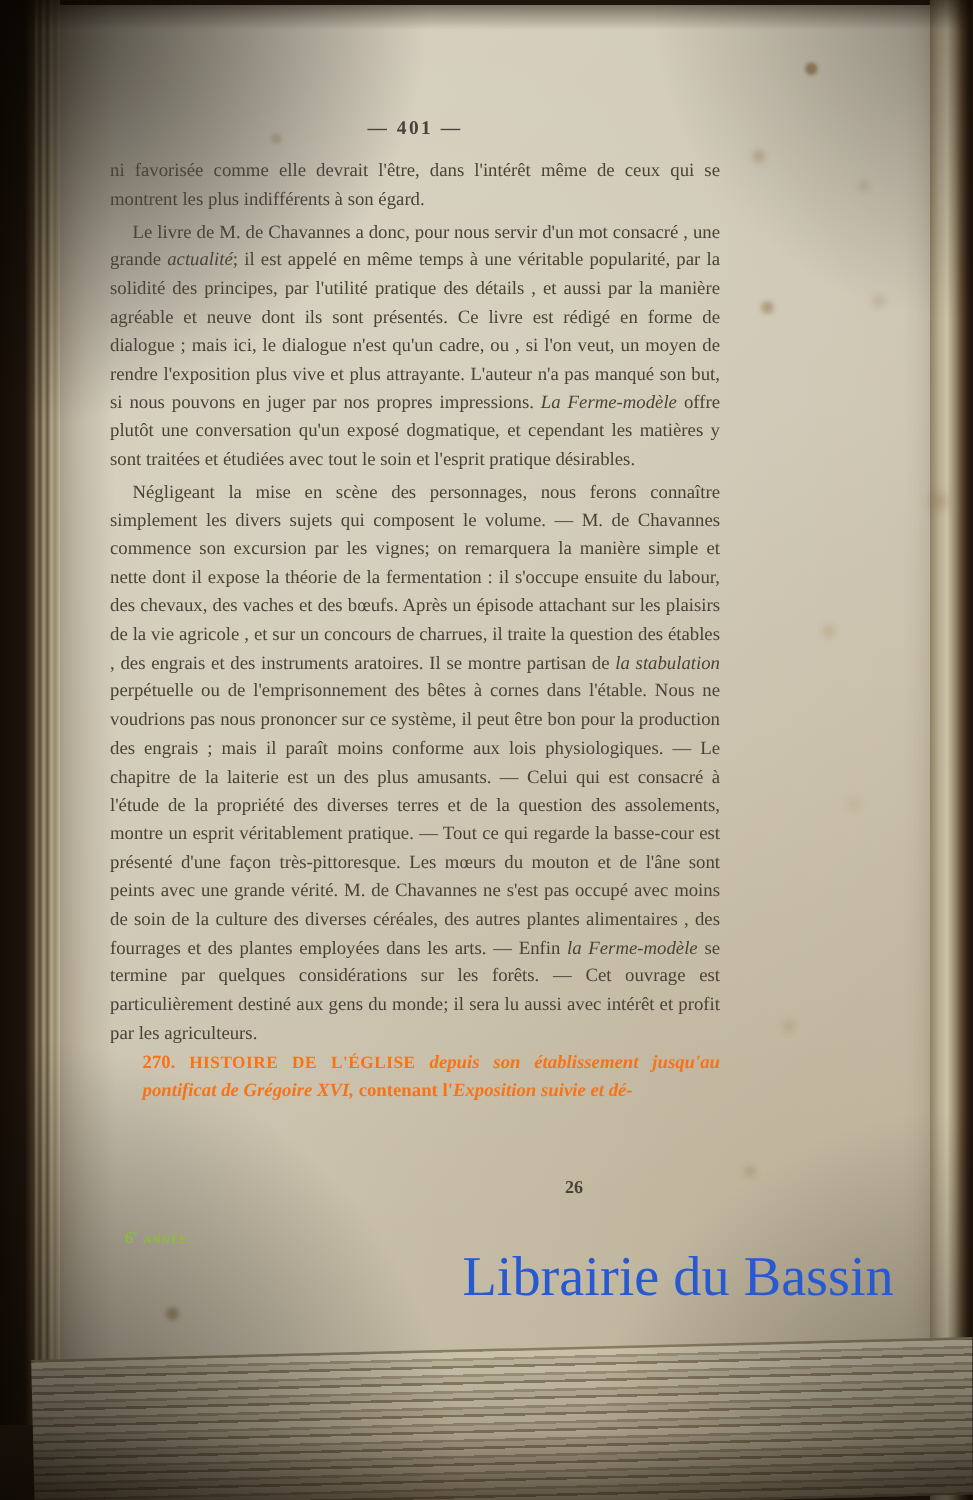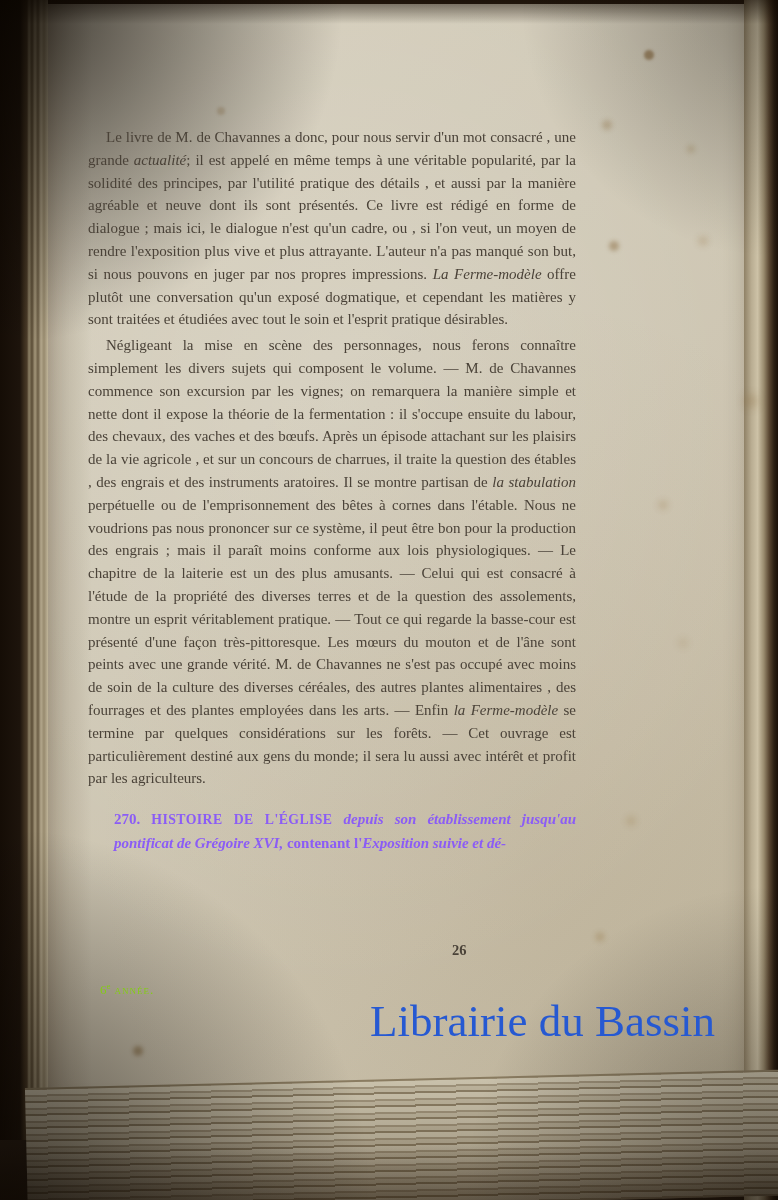--- a/index.html
+++ b/index.html
@@ -86,22 +86,22 @@
     color: #4a4238; font-size: 15px; line-height: 22.8px;
     text-align: justify; text-justify: inter-word;
   }
   .para { margin: 0; }
   .para + .para { margin-top: 3px; }
   .para.indent { text-indent: 18px; }
   .it { font-style: italic; }
   .bd { font-weight: bold; }
   .sc { font-size: 0.92em; letter-spacing: 0.4px; }
   .entry {
-    margin-top: 18px; padding-left: 26px;
-    font-weight: bold; color: #8b5cf6;
+    padding-left: 26px;
+    font-weight: bold; color: #f97316;
   }
   .footer-left {
     position: absolute; left: 100px; top: 981px; z-index: 10;
     font-size: 13px; color: #84cc16;
   }
   .footer-left .sup { font-size: 9px; }
   .footer-left .sc-label { font-variant: small-caps; letter-spacing: 1px; margin-left: 4px; }
   .signature {
     position: absolute; left: 452px; top: 942px; z-index: 10;
     font-size: 14.5px; font-weight: bold; color: #4a4238;
@@ -116,23 +116,25 @@
 <body>
 
 <div class="scene">
   <div class="paper"></div>
   <div class="edge-left"></div>
   <div class="edge-right"></div>
   <div class="page-stack-bottom"></div>
   <div class="spots"></div>
   <div class="vignette"></div>
 
+  <div class="folio">— 401 —</div>
 
   <div class="text-col">
     <div class="paras">
+        <p class="para"><span>ni favorisée comme elle devrait l'être, dans l'intérêt même de ceux qui se montrent les plus indifférents à son égard.</span></p>
         <p class="para indent"><span>Le livre de M. de Chavannes a donc, pour nous servir d'un mot consacré , une grande </span><span class="it">actualité</span><span>; il est appelé en même temps à une véritable popularité, par la solidité des principes, par l'utilité pratique des détails , et aussi par la manière agréable et neuve dont ils sont présentés. Ce livre est rédigé en forme de dialogue ; mais ici, le dialogue n'est qu'un cadre, ou , si l'on veut, un moyen de rendre l'exposition plus vive et plus attrayante. L'auteur n'a pas manqué son but, si nous pouvons en juger par nos propres impressions. </span><span class="it">La Ferme-modèle</span><span> offre plutôt une conversation qu'un exposé dogmatique, et cependant les matières y sont traitées et étudiées avec tout le soin et l'esprit pratique désirables.</span></p>
         <p class="para indent"><span>Négligeant la mise en scène des personnages, nous ferons connaître simplement les divers sujets qui composent le volume. — M. de Chavannes commence son excursion par les vignes; on remarquera la manière simple et nette dont il expose la théorie de la fermentation : il s'occupe ensuite du labour, des chevaux, des vaches et des bœufs. Après un épisode attachant sur les plaisirs de la vie agricole , et sur un concours de charrues, il traite la question des étables , des engrais et des instruments aratoires. Il se montre partisan de </span><span class="it">la stabulation</span><span> perpétuelle ou de l'emprisonnement des bêtes à cornes dans l'étable. Nous ne voudrions pas nous prononcer sur ce système, il peut être bon pour la production des engrais ; mais il paraît moins conforme aux lois physiologiques. — Le chapitre de la laiterie est un des plus amusants. — Celui qui est consacré à l'étude de la propriété des diverses terres et de la question des assolements, montre un esprit véritablement pratique. — Tout ce qui regarde la basse-cour est présenté d'une façon très-pittoresque. Les mœurs du mouton et de l'âne sont peints avec une grande vérité. M. de Chavannes ne s'est pas occupé avec moins de soin de la culture des diverses céréales, des autres plantes alimentaires , des fourrages et des plantes employées dans les arts. — Enfin </span><span class="it">la Ferme-modèle</span><span> se termine par quelques considérations sur les forêts. — Cet ouvrage est particulièrement destiné aux gens du monde; il sera lu aussi avec intérêt et profit par les agriculteurs.</span></p>
       </div>
     <div class="entry"><span class="bd">270. </span><span class="bd sc">HISTOIRE DE L'ÉGLISE </span><span class="it bd">depuis son établissement jusqu'au pontificat de Grégoire XVI,</span><span class="bd"> contenant l'</span><span class="it bd">Exposition suivie et dé-</span></div>
   </div>
 
   <div class="footer-left"><span>6</span><sup class="sup">e</sup><span class="sc-label">année.</span></div>
 
   <div class="signature">26</div>
 

